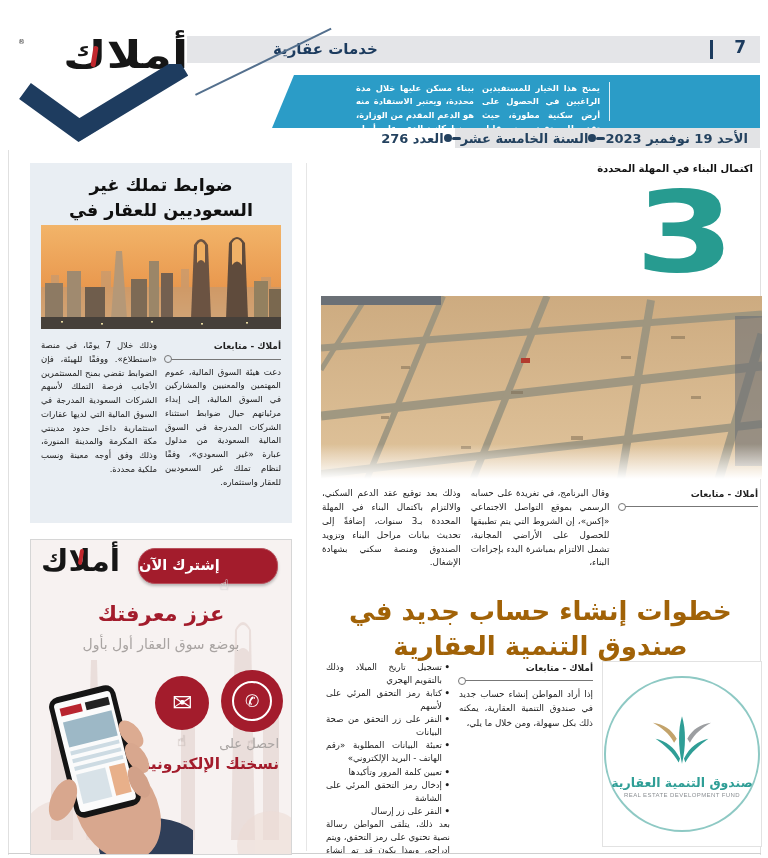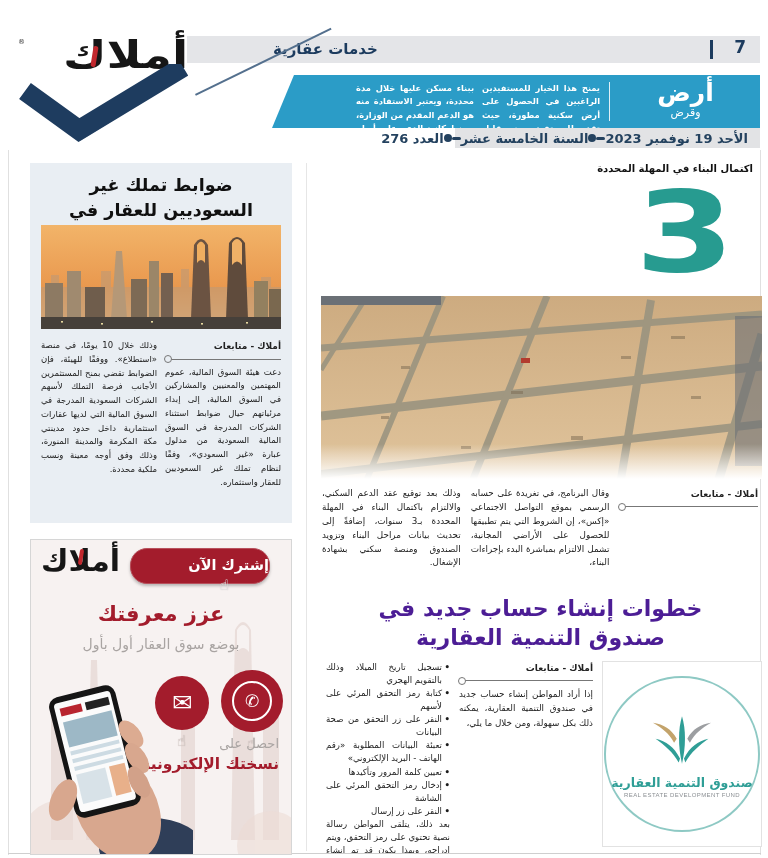--- a/index.html
+++ b/index.html
@@ -70,41 +70,41 @@
   #big-number{width:96px;text-align:left;font-size:112px;font-weight:bold;color:#279b90;
     line-height:.88;transform:scaleX(1.28);transform-origin:right center}
   #main-headline{flex:1;font-size:29px;font-weight:bold;line-height:1.4;text-align:right;color:#141414;padding-top:1px}
   #main-photo{left:321px;top:296px;width:441px;height:183px;box-shadow:inset 0 -22px 22px #fff,
     inset -14px 0 18px rgba(255,255,255,.85),inset 14px 0 18px rgba(255,255,255,.6)}
   #main-cols{left:322px;top:487px;width:436px;height:104px;display:flex;gap:10px;overflow:hidden}
   #main-cols .col{width:139px;font-size:8.8px;line-height:1.58;color:#1b1b1b}
 
   
   #steps-headline{left:318px;top:594px;width:445px;text-align:center;
-    font-size:22px;font-weight:bold;line-height:1.33;color:#4c1d95}
+    font-size:26px;font-weight:bold;line-height:1.33;color:#a16207}
   #steps-body{left:322px;top:661px;width:440px;height:192px;display:flex;gap:9px;overflow:hidden}
   #steps-mid{width:134px;font-size:8.8px;line-height:1.6;color:#1b1b1b}
   #steps-left{width:124px;font-size:8.6px;line-height:1.52;color:#1b1b1b}
   .step{position:relative;padding-right:8px;text-align:justify}
   .step::before{content:"\2022";position:absolute;right:0;top:0;font-weight:bold}
 
   #fund-box{width:160px;height:186px;border:1px solid #e2e2e2;background:#fff;
     display:flex;align-items:center;justify-content:center;box-sizing:border-box}
   #fund-circle{width:152px;height:152px;border:2px solid #8ec9c4;border-radius:50%;
     display:flex;flex-direction:column;align-items:center;justify-content:center;background:#fff}
   #fund-ar{font-size:12.5px;font-weight:bold;color:#2f9e96;margin-top:2px}
   #fund-en{font-size:6px;color:#8b8f93;letter-spacing:.4px;margin-top:2px;font-family:"Liberation Sans",sans-serif}
 
   
   #ad-box{left:30px;top:539px;width:262px;height:316px;border:1px solid #d6d6d6;
     background:#f7f2f1;box-sizing:border-box;overflow:hidden}
   #ad-logo{left:10px;top:0px;font-size:30px;font-weight:bold;color:#161616;line-height:1.4}
   #ad-logo-tick{left:48px;top:9px;width:4px;height:16px;background:#c1272d;border-radius:2px;transform:rotate(9deg)}
-  #subscribe-btn{right:21px;top:8px;width:138px;height:34px;background:#a31c2c;border:1.5px solid #b8505c;
-    border-radius:17px;color:#fff;font-size:14.5px;font-weight:bold;text-align:right;line-height:32px;
+  #subscribe-btn{right:13px;top:8px;width:138px;height:34px;background:#a31c2c;border:1.5px solid #b8505c;
+    border-radius:17px;color:#fff;font-size:14.5px;font-weight:bold;text-align:left;line-height:32px;
     box-shadow:0 2px 3px rgba(0,0,0,.25);cursor:pointer}
   .cursor{font-size:15px;color:#ddd2ce;text-shadow:0 0 1px #9b8f8b}
   #cursor-subscribe{right:62px;top:36px;color:#fff;text-shadow:0 0 1px #777}
   #ad-headline{left:0;top:62px;width:100%;text-align:center;font-size:21px;font-weight:bold;color:#a31c2c}
   #ad-subheadline{left:0;top:96px;width:100%;text-align:center;font-size:14px;color:#a9a4a2}
   #email-circle{left:124px;top:136px;width:54px;height:54px;border-radius:50%;background:#a31c2c;
     display:flex;align-items:center;justify-content:center;color:#fff;font-size:24px;cursor:pointer}
   #wa-circle{left:190px;top:130px;width:62px;height:62px;border-radius:50%;background:#a31c2c;
     display:flex;align-items:center;justify-content:center;cursor:pointer}
   #wa-ring{width:36px;height:36px;border:2.5px solid #fff;border-radius:50%;
@@ -129,24 +129,20 @@
   <span class="abs" id="logo-reg">®</span>
   <div class="abs" id="logo-word">أملاك</div>
   <span class="abs" id="logo-tick"></span>
   <svg class="abs" id="logo-check" width="170" height="78" viewBox="0 0 170 78">
     <path d="M2 34 L62 76 L168 10" fill="none" stroke="#93a2b1" stroke-width="1.5"></path>
     <path d="M7 27 L61 66 L165 3" fill="none" stroke="#1e3c5f" stroke-width="20"></path>
   </svg>
 </div>
 
 <div class="abs rtl" id="band">
-  <div class="abs" id="band-titles" style="direction:rtl">
-    <div id="band-title">أرض</div>
-    <div id="band-subtitle">وقرض</div>
-  </div>
   <div class="abs" id="band-sep"></div>
   <div class="abs rtl" id="band-text">
     <div class="just">يمنح هذا الخيار للمستفيدين الراغبين في الحصول على أرض سكنية مطورة، حيث تقدم للمستفيد دون مقابل مالي، بشرط التعهد</div>
     <div class="just">ببناء مسكن عليها خلال مدة محددة، ويعتبر الاستفادة منه هو الدعم المقدم من الوزارة، دون إمكانية الدعم على أرباح التمويل.</div>
   </div>
 </div>
 
 <div class="abs rtl" id="dateline">
   <span class="txt">الأحد 19 نوفمبر 2023</span>
   <span class="dl-sep">
@@ -210,21 +206,21 @@
   </svg>
   <div class="abs rtl" id="side-cols">
     <div class="col">
       <div class="byline on-box">
         <span class="name">أملاك - متابعات</span>
         <div class="rule"></div>
       </div>
       <div class="just">دعت هيئة السوق المالية، عموم المهتمين والمعنيين والمشاركين في السوق المالية، إلى إبداء مرئياتهم حيال ضوابط استثناء الشركات المدرجة في السوق المالية السعودية من مدلول عبارة «غير السعودي»، وفقًا لنظام تملك غير السعوديين للعقار واستثماره.</div>
     </div>
     <div class="col">
-      <div class="just">وذلك خلال 10 يومًا، في منصة «استطلاع». ووفقًا للهيئة، فإن الضوابط تقضي بمنح المستثمرين الأجانب فرصة التملك لأسهم الشركات السعودية المدرجة في السوق المالية التي لديها عقارات استثمارية داخل حدود مدينتي مكة المكرمة والمدينة المنورة، وذلك وفق أوجه معينة ونسب ملكية محددة.</div>
+      <div class="just">وذلك خلال 7 يومًا، في منصة «استطلاع». ووفقًا للهيئة، فإن الضوابط تقضي بمنح المستثمرين الأجانب فرصة التملك لأسهم الشركات السعودية المدرجة في السوق المالية التي لديها عقارات استثمارية داخل حدود مدينتي مكة المكرمة والمدينة المنورة، وذلك وفق أوجه معينة ونسب ملكية محددة.</div>
     </div>
   </div>
 </div>
 
 <div class="abs rtl" id="kicker">اكتمال البناء في المهلة المحددة</div>
 <div class="abs rtl" id="headline-row">
   <div id="big-number">3</div>
 </div>
 
 <svg class="abs" id="main-photo" width="441" height="183" viewBox="0 0 441 183">

